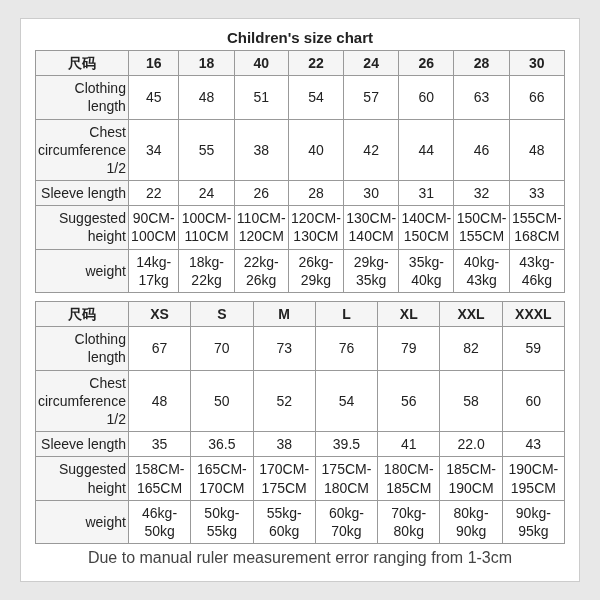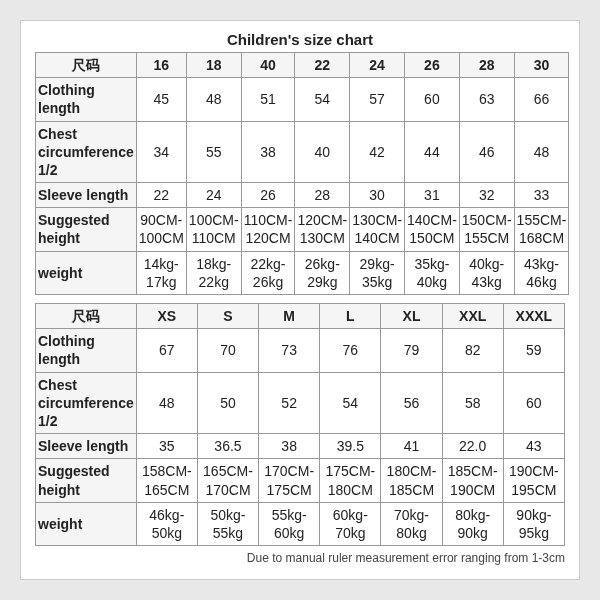--- a/index.html
+++ b/index.html
@@ -31,35 +31,35 @@
       font-size: 14px;
       color: #222;
     }
     table td, table th {
       border: 1px solid #999;
       text-align: center;
       padding: 3px 2px;
       line-height: 1.3;
     }
     .row-header {
-      font-weight: bold;
+      font-weight: normal;
       background: #f5f5f5;
-      text-align: left;
+      text-align: right;
       width: 52px;
     }
     .header-row {
       background: #f5f5f5;
       font-weight: bold;
     }
     .spacer {
       height: 8px;
     }
     .note {
-      text-align: right;
-      font-size: 12px;
+      text-align: center;
+      font-size: 16px;
       color: #444;
       margin-top: 5px;
     }
   </style>
 </head>
 <body>
 
 <div class="chart-container">
 
   <div class="section-title">Children's size chart</div>

